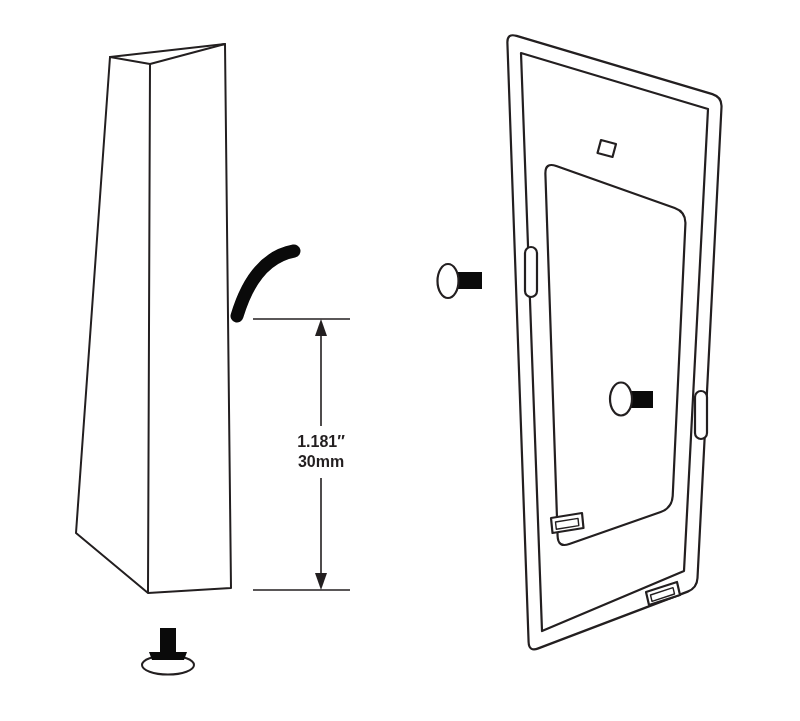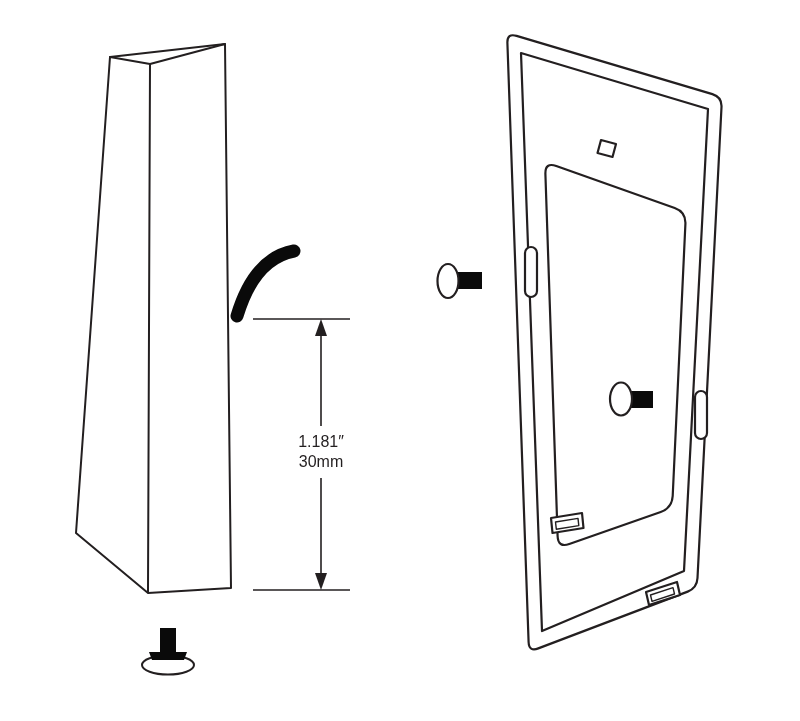--- a/index.html
+++ b/index.html
@@ -1,19 +1,20 @@
 <!DOCTYPE html>
 <html><head>
 <meta charset="utf-8">
 <style>
   html,body{margin:0;padding:0;background:#ffffff;}
   .canvas{
     width:800px;height:721px;position:relative;overflow:hidden;
     background:#ffffff;
     font-family:"Liberation Sans", sans-serif;
+    font-weight:bold;
   }
   svg{display:block;}
   text{
     font-family:"Liberation Sans", sans-serif;
     font-size:16px;
     fill:#231f20;
   }
 </style>
 </head>
 <body>

